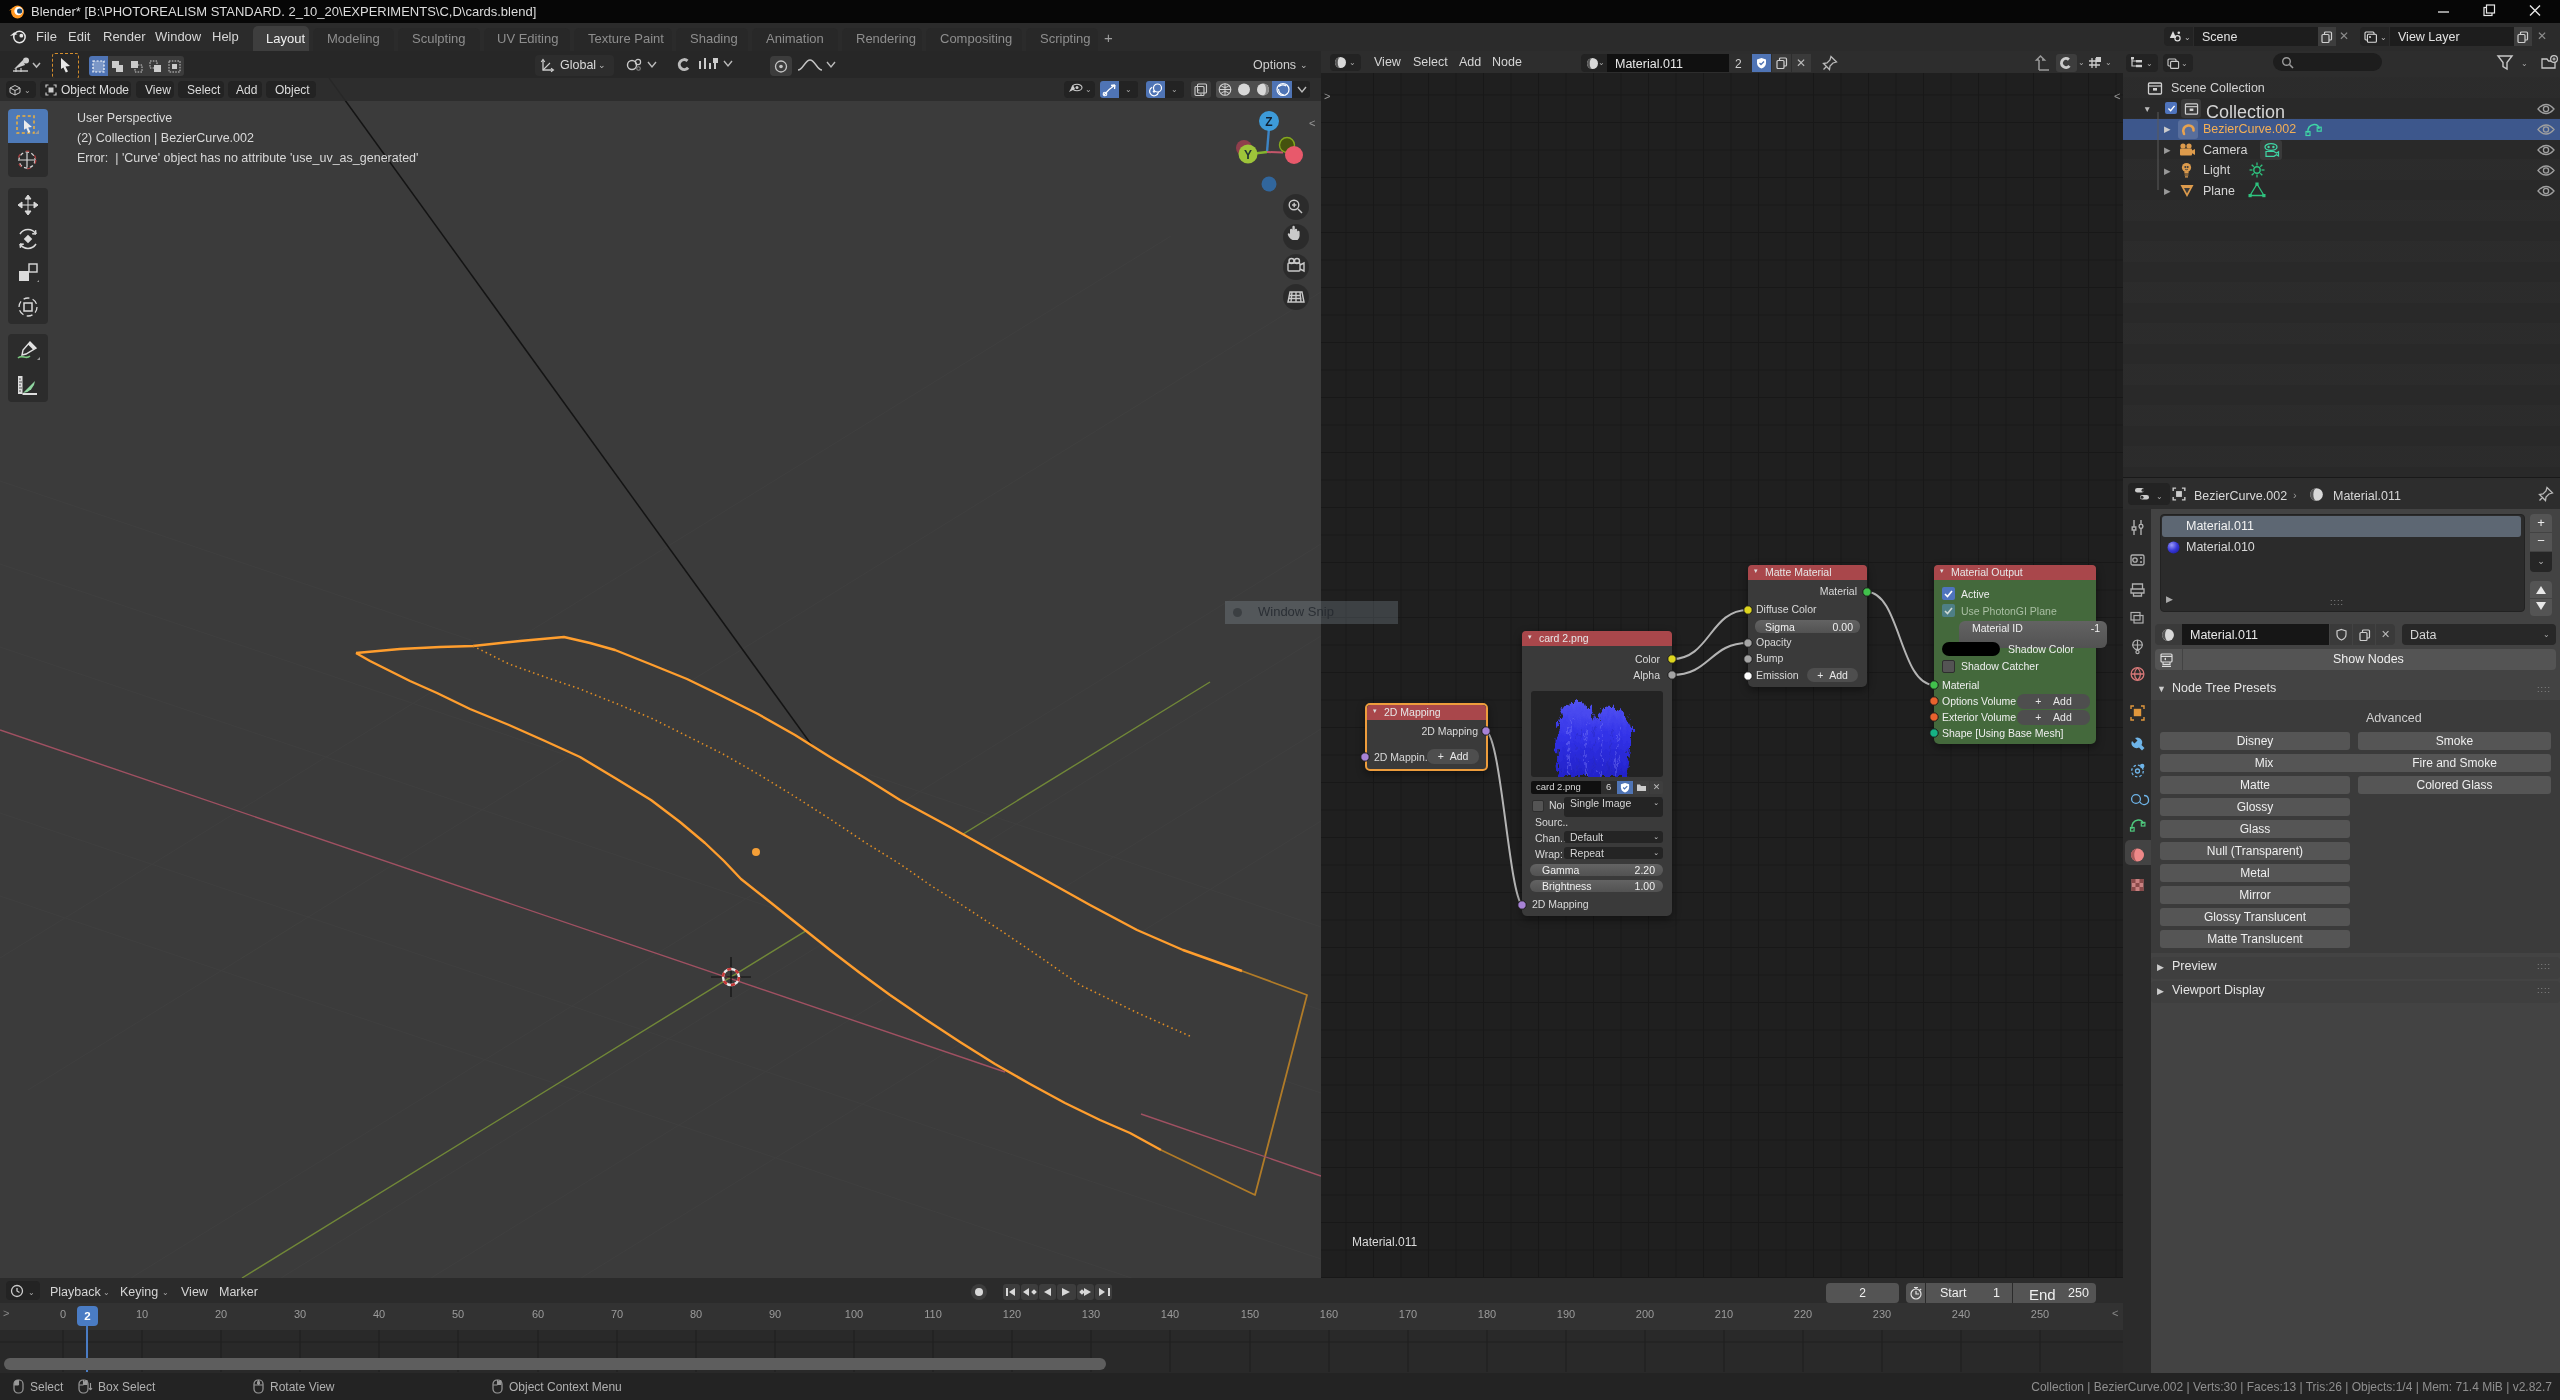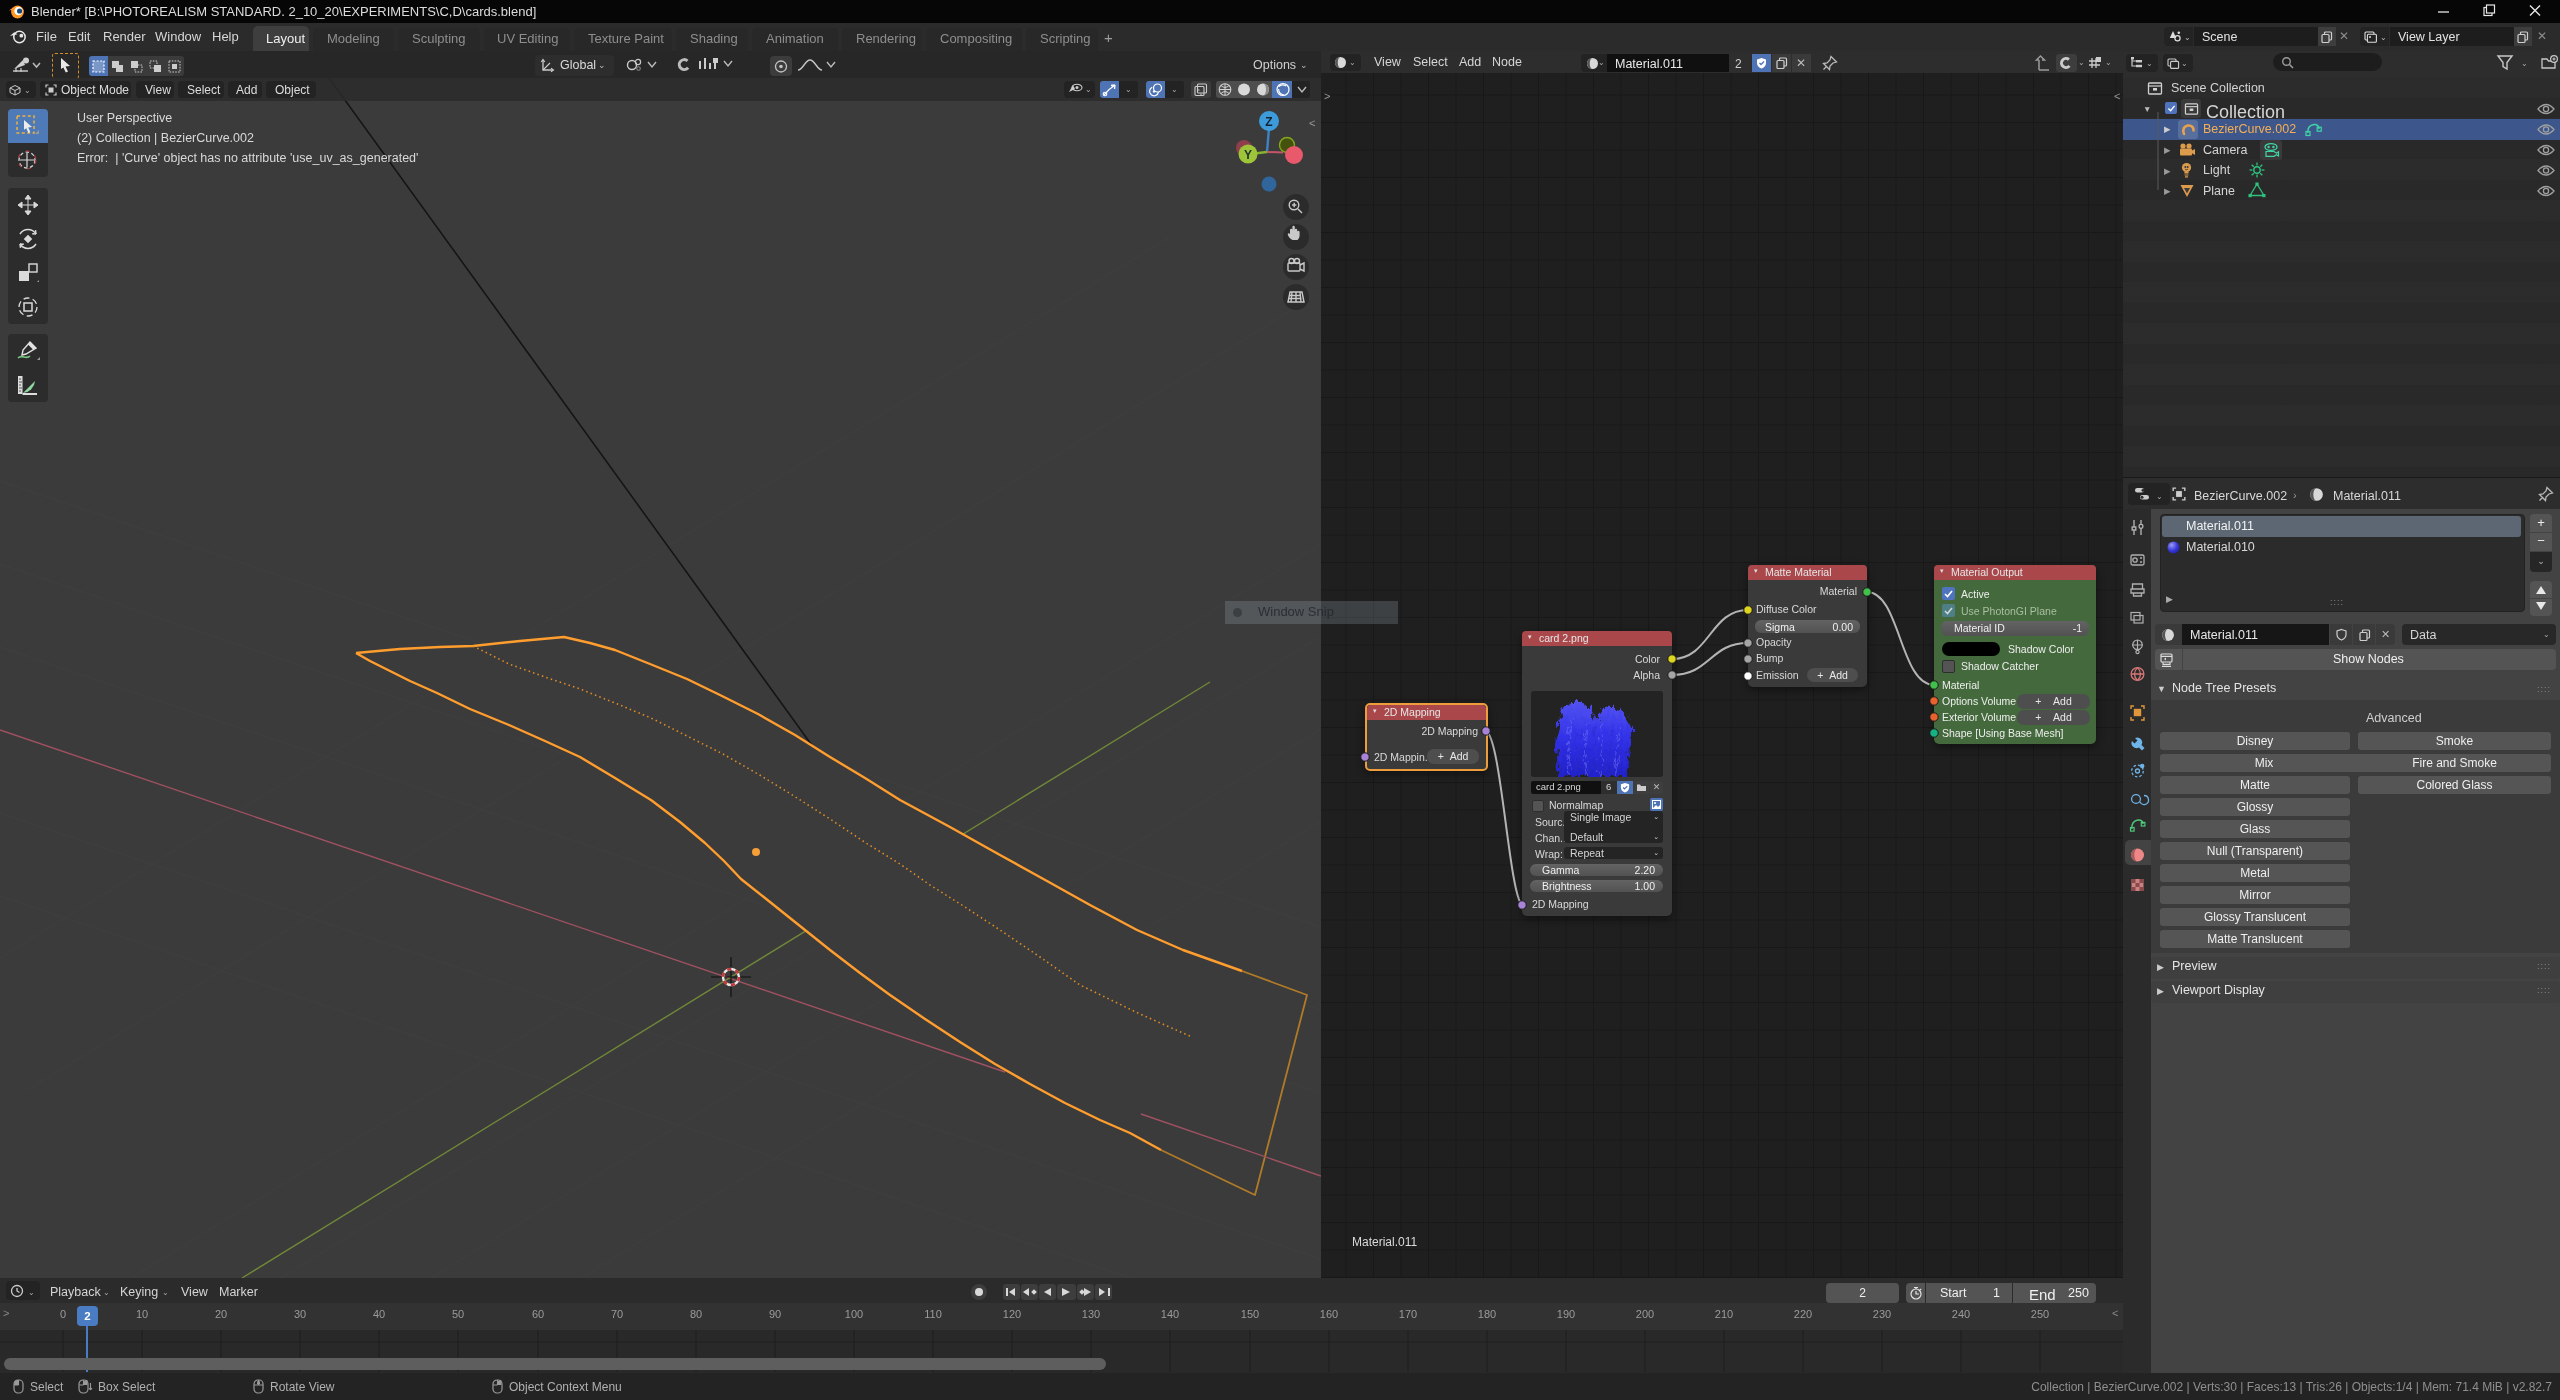--- a/index.html
+++ b/index.html
@@ -472,21 +472,21 @@
  <div class="a" style="left:128px;top:150px;width:13px;height:13px;background:#3e3e3e;border-radius:0 2px 2px 0;color:#bbb;font-size:9px;text-align:center;line-height:13px">✕</div>
  <div class="ncheck" style="left:10px;top:169px"></div>
  <div class="nlbl" style="left:27px;top:168px">Normalmap</div>
  <div class="a" style="left:128px;top:167px;width:13px;height:13px;background:#4f74b5;border-radius:2px"></div>
  <svg class="a" style="left:130px;top:169px" width="9" height="9" viewBox="0 0 9 9">
           <rect x="0.5" y="0.5" width="8" height="8" fill="none" stroke="#fff" stroke-width="1"></rect>
           <circle cx="3" cy="3" r="1.1" fill="#fff"></circle>
           <path d="M1 8 L4 5 L6 7 L8 5 V8 Z" fill="#fff"></path>
         </svg>
  <div class="nlbl" style="left:13px;top:185px">Sourc..</div>
- <div class="ndrop" style="left:42px;top:180px;width:99px;height:28px">
+ <div class="ndrop" style="left:42px;top:166px;width:99px;height:20px">
    <span style="position:absolute;left:6px;top:0">Single Image</span>
           <span style="position:absolute;right:4px;top:2px;font-size:7px">⌄</span>
         </div>
  <div class="nlbl" style="left:13px;top:201px">Chan..</div>
  <div class="ndrop" style="left:42px;top:200px;width:99px;height:12px">
    <span style="position:absolute;left:6px;top:0">Default</span>
           <span style="position:absolute;right:4px;top:2px;font-size:7px">⌄</span>
         </div>
  <div class="nlbl" style="left:13px;top:217px">Wrap:</div>
  <div class="ndrop" style="left:42px;top:216px;width:99px;height:12px">
@@ -523,21 +523,21 @@
  <div class="a" style="left:8px;top:22px;width:13px;height:13px;background:#4f74bd;border-radius:2px"></div>
  <svg class="a" style="left:10px;top:25px" width="9" height="8" viewBox="0 0 9 8">
           <path d="M1 4 l2.5 2.5 L8 1" stroke="#fff" stroke-width="1.6" fill="none"></path>
         </svg>
  <div class="nlbl" style="left:27px;top:23px;color:#eee">Active</div>
  <div class="a" style="left:8px;top:39px;width:13px;height:13px;background:#4e7f86;border-radius:2px"></div>
  <svg class="a" style="left:10px;top:42px" width="9" height="8" viewBox="0 0 9 8">
           <path d="M1 4 l2.5 2.5 L8 1" stroke="#cfd8d2" stroke-width="1.6" fill="none"></path>
         </svg>
  <div class="nlbl" style="left:27px;top:40px;color:#aabfa4">Use PhotonGI Plane</div>
- <div class="nslider" style="left:7px;top:56px;width:148px;height:15px">
+ <div class="nslider" style="left:25px;top:56px;width:148px;height:27px">
    <span style="position:absolute;left:13px;top:1px">Material ID</span>
           <span style="position:absolute;right:7px;top:1px">-1</span>
         </div>
  <div class="a" style="left:8px;top:77px;width:58px;height:14px;background:#000;border-radius:7px"></div>
  <div class="nlbl" style="left:74px;top:78px;color:#eee">Shadow Color</div>
  <div class="ncheck" style="left:8px;top:95px;width:11px;height:11px"></div>
  <div class="nlbl" style="left:27px;top:95px;color:#eee">Shadow Catcher</div>
  <div class="nlbl" style="left:8px;top:114px;color:#eee">Material</div>
  <div class="nlbl" style="left:8px;top:130px;color:#eee">Options Volume</div>
  <div class="nadd" style="left:83px;top:129px;width:73px;height:15px;line-height:15px">+&nbsp;&nbsp;&nbsp;&nbsp;Add</div>

